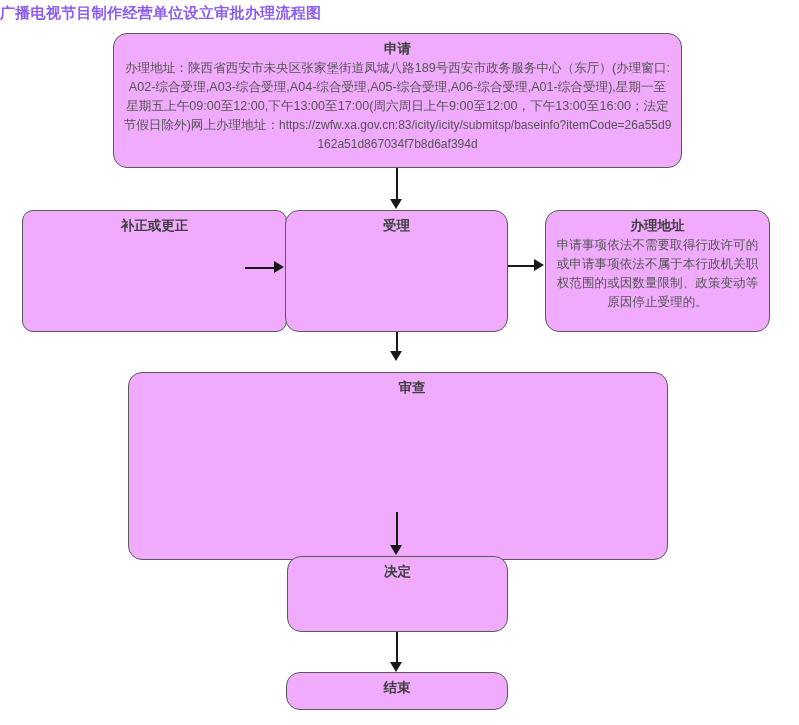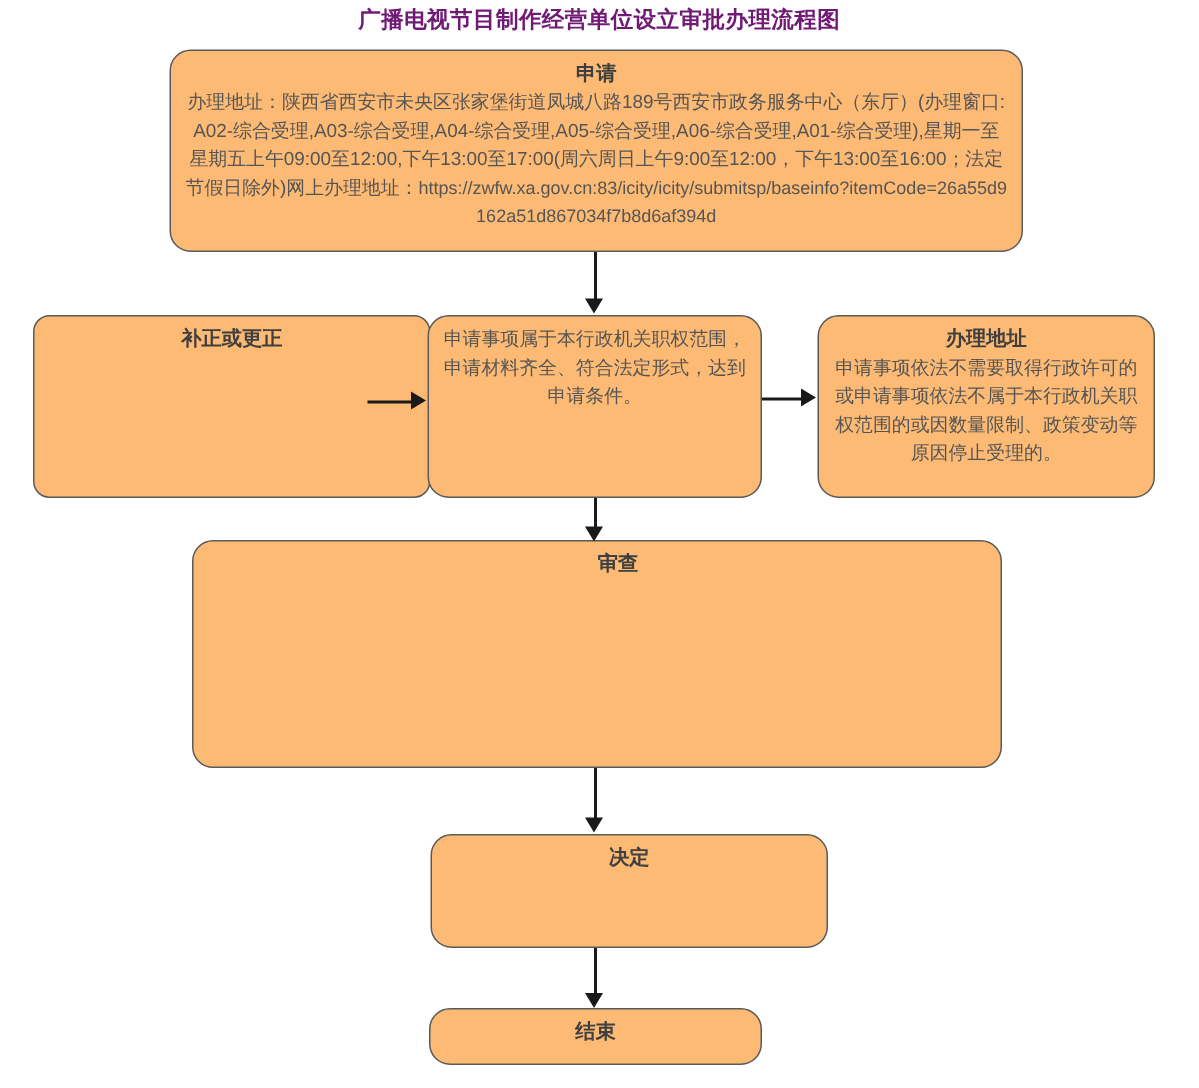--- a/index.html
+++ b/index.html
@@ -14,33 +14,32 @@
     font-family: "Liberation Sans", "DejaVu Sans", sans-serif;
     color: #4d4d4d;
     overflow: hidden;
   }
 
   #page-title {
     position: absolute;
     left: 0;
     top: 4px;
     width: 799px;
-    text-align: center;
     font-size: 15px;
     font-weight: bold;
-    color: #701a75;
+    color: #8b5cf6;
     letter-spacing: 0.3px;
   }
 
   .node {
     position: absolute;
     box-sizing: border-box;
     border: 1.4px solid #5a5a5a;
     border-radius: 14px;
-    background: #fdba74;
+    background: #f0abfc;
     padding: 6px 9px 6px 9px;
   }
   .node-title {
     text-align: center;
     font-weight: bold;
     font-size: 13.5px;
     color: #3f3f3f;
     line-height: 18px;
     margin-bottom: 1px;
   }
@@ -54,22 +53,22 @@
   .node-body .url {
     font-size: 12px;
     word-break: break-all;
   }
 
   
   #node-apply     { left: 113px; top: 33px;  width: 569px; height: 135px; }
   #node-correct   { left: 22px;  top: 210px; width: 265px; height: 122px; border-radius: 11px; }
   #node-accept    { left: 285px; top: 210px; width: 223px; height: 122px; }
   #node-reject    { left: 545px; top: 210px; width: 225px; height: 122px; }
-  #node-review    { left: 128px; top: 360px; width: 540px; height: 152px; padding-left: 37px; }
-  #node-decision  { left: 287px; top: 556px; width: 265px; height: 76px; }
+  #node-review    { left: 128px; top: 372px; width: 540px; height: 188px; padding-left: 37px; }
+  #node-decision  { left: 287px; top: 556px; width: 221px; height: 76px; }
   #node-end       { left: 286px; top: 672px; width: 222px; height: 38px; }
 
   #node-review .node-body { margin-top: 16px; }
   #node-decision .node-title,
   #node-end .node-title { font-weight: bold; }
 
   
   .conn-line {
     position: absolute;
     background: #1a1a1a;
@@ -121,21 +120,21 @@
 <div class="node" id="node-apply">
   <div class="node-title">申请</div>
   <div class="node-body"><span>办理地址：陕西省西安市未央区张家堡街道凤城八路189号西安市政务服务中心（东厅）(办理窗口:A02-综合受理,A03-综合受理,A04-综合受理,A05-综合受理,A06-综合受理,A01-综合受理),星期一至星期五上午09:00至12:00,下午13:00至17:00(周六周日上午9:00至12:00，下午13:00至16:00；法定节假日除外)网上办理地址：</span><span class="url">https://zwfw.xa.gov.cn:83/icity/icity/submitsp/baseinfo?itemCode=26a55d9162a51d867034f7b8d6af394d</span></div>
 </div>
 
 <div class="node" id="node-correct">
   <div class="node-title">补正或更正</div>
 </div>
 
 <div class="node" id="node-accept">
-  <div class="node-body">申请事项属于本行政机关职权范围，申请材料齐全、符合法定形式，达到申请条件。</div>
+  <div class="node-title">受理</div>
 </div>
 
 <div class="node" id="node-reject">
   <div class="node-title">办理地址</div>
   <div class="node-body">申请事项依法不需要取得行政许可的或申请事项依法不属于本行政机关职权范围的或因数量限制、政策变动等原因停止受理的。</div>
 </div>
 
 <div class="node" id="node-review">
   <div class="node-title">审查</div>
 </div>

